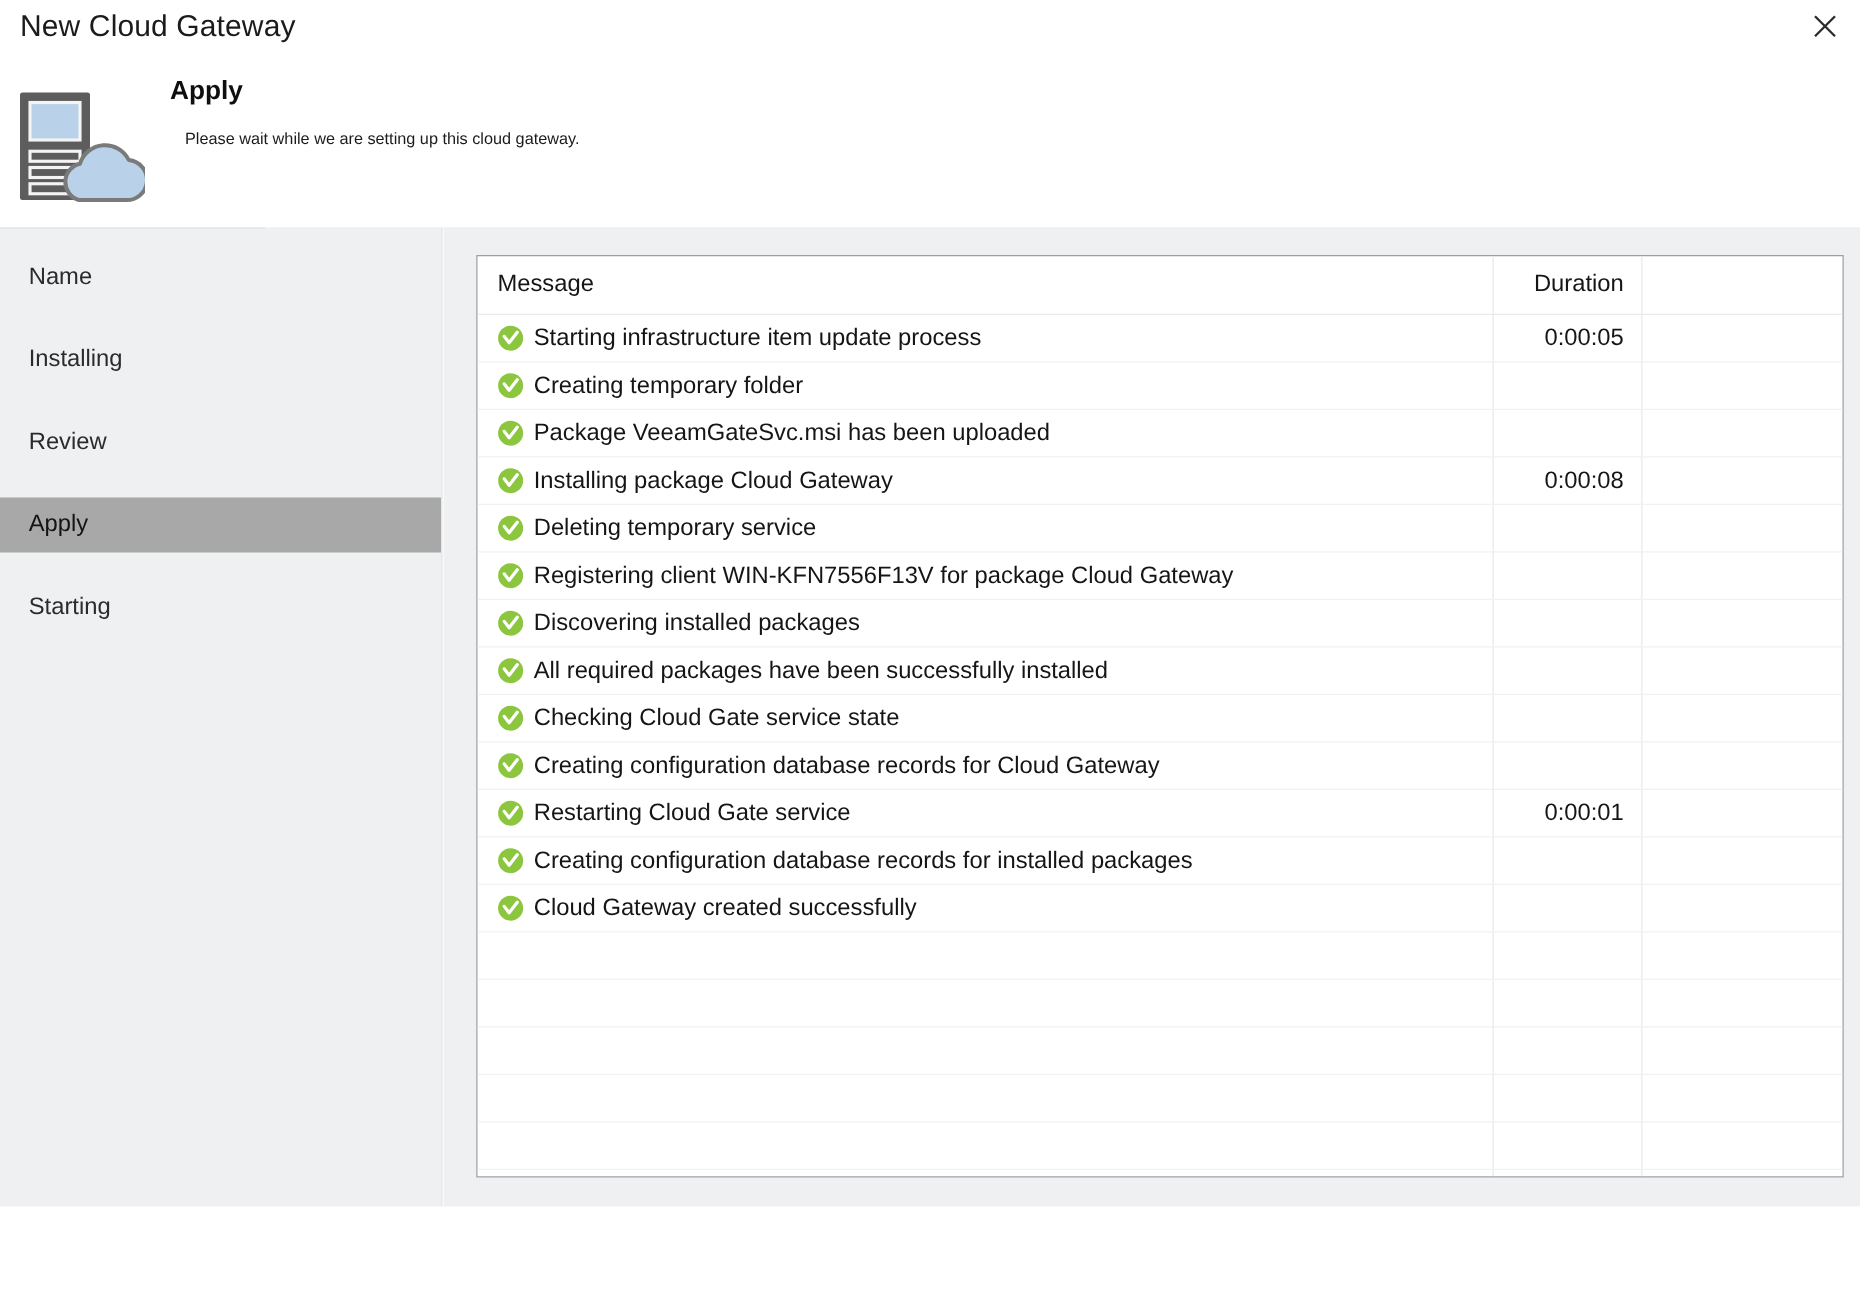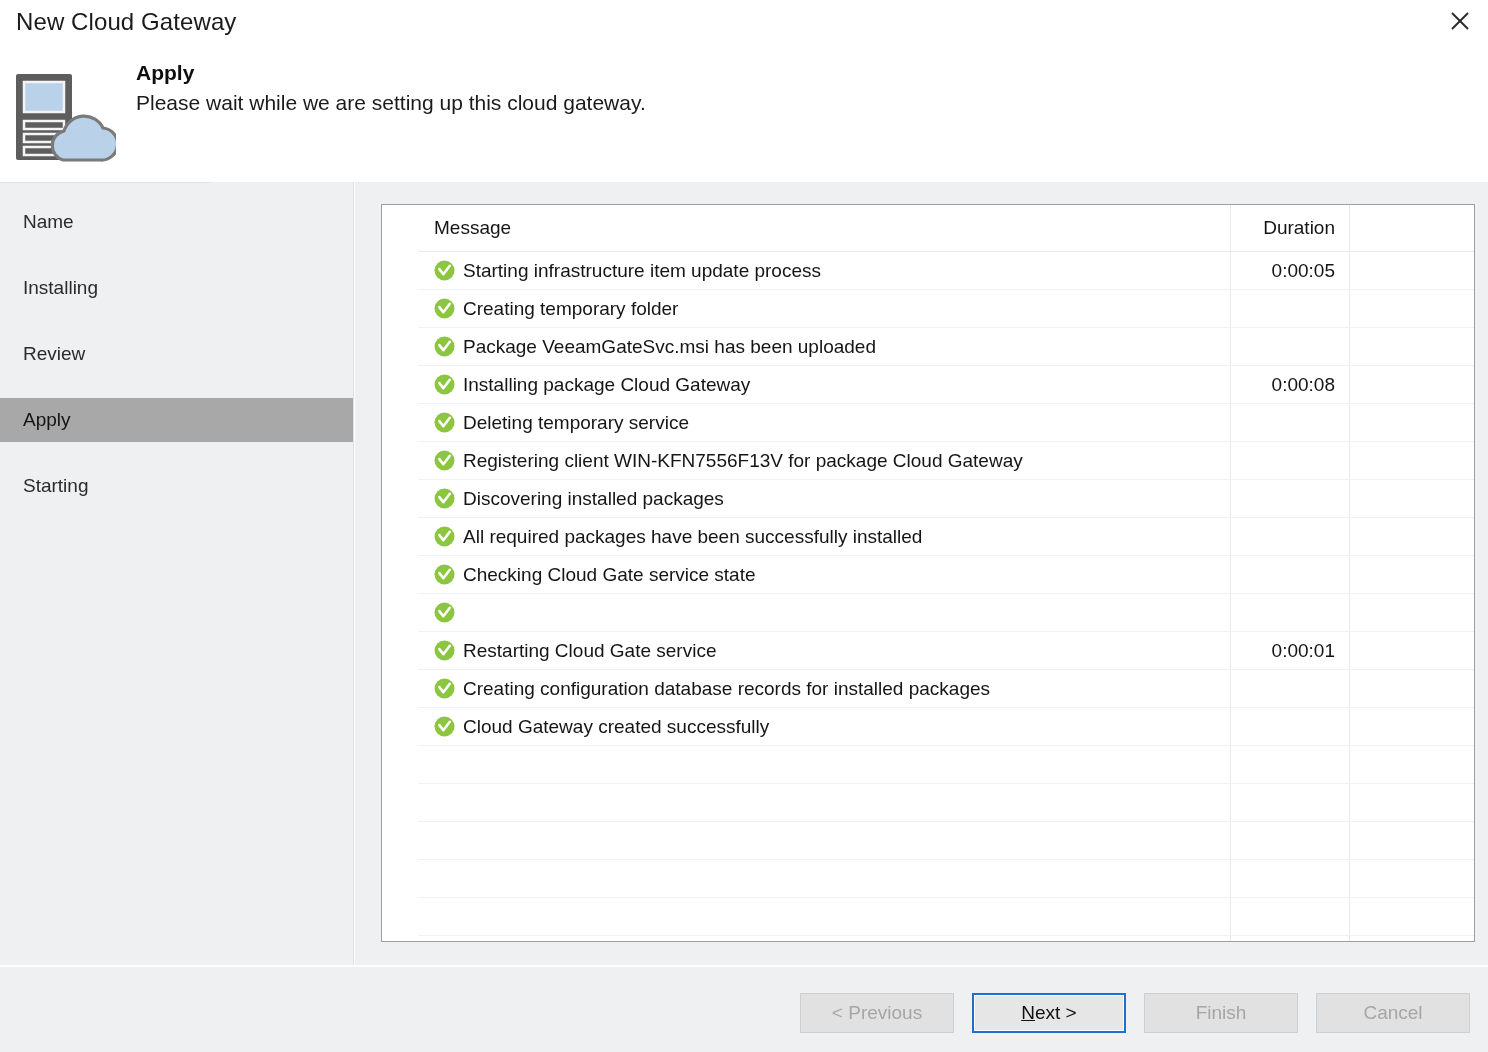--- a/index.html
+++ b/index.html
@@ -62,24 +62,24 @@
     left: 136px; top: 18px;
   }
   .header-title {
     font-size: 21px;
     font-weight: bold;
     color: #0f0f0f;
     line-height: 26px;
     margin: 0 0 4px 0;
   }
   .header-sub {
-    font-size: 21px;
+    font-size: 13px;
     color: #1b1b1b;
     line-height: 25px;
-    margin: 0;
+    margin: 12px;
   }
 
   
   .body {
     position: absolute;
     left: 0; top: 182px;
     width: 1488px; height: 783px;
     background: #eff0f1;
   }
   .sidebar {
@@ -125,21 +125,20 @@
   }
 
   
   .grid {
     position: absolute;
     left: 26px; top: 22px;
     width: 1094px; height: 738px;
     background: #ffffff;
     border: 1px solid #9aa0a8;
     overflow: hidden;
-    padding-left: 36px;
   }
   .grid-inner {
     position: relative;
     width: 100%; height: 100%;
   }
   .gcol-sep {
     position: absolute;
     top: 0; bottom: 0;
     width: 1px;
     background: #e7e9ea;
@@ -439,20 +438,21 @@
               <div class="cell-extra"></div>
             </div>
             <div class="grow" style="top: 389px; height: 38px;">
               <div class="cell-msg">
                 <span class="ok-icon">
                   <svg width="21" height="21" viewBox="0 0 21 21">
                     <circle cx="10.5" cy="10.5" r="10" fill="#8cc63e"></circle>
                     <path d="M5.4 9.1 L9.3 14.2 L15.8 5.8" fill="none" stroke="#ffffff" stroke-width="2.6" stroke-linecap="round" stroke-linejoin="round"></path>
                   </svg>
                 </span>
+                <span>Creating configuration database records for Cloud Gateway</span>
               </div>
               <div class="cell-dur">
                 <span></span>
               </div>
               <div class="cell-extra"></div>
             </div>
             <div class="grow" style="top: 427px; height: 38px;">
               <div class="cell-msg">
                 <span class="ok-icon">
                   <svg width="21" height="21" viewBox="0 0 21 21">
@@ -520,22 +520,14 @@
             <div class="grow blank" style="top: 693px; height: 38px;">
               <div class="cell-msg"></div>
               <div class="cell-dur"></div>
               <div class="cell-extra"></div>
             </div>
           </div>
       </div>
     </div>
   </div>
 
-  <div class="footer">
-    <button class="btn" id="btn-previous">&lt; Previous</button>
-    <button class="btn enabled" id="btn-next">
-      <span><span class="u">N</span><span>ext &gt;</span></span>
-    </button>
-    <button class="btn" id="btn-finish">Finish</button>
-    <button class="btn" id="btn-cancel">Cancel</button>
-  </div>
 
 </div>
 
 </body></html>

